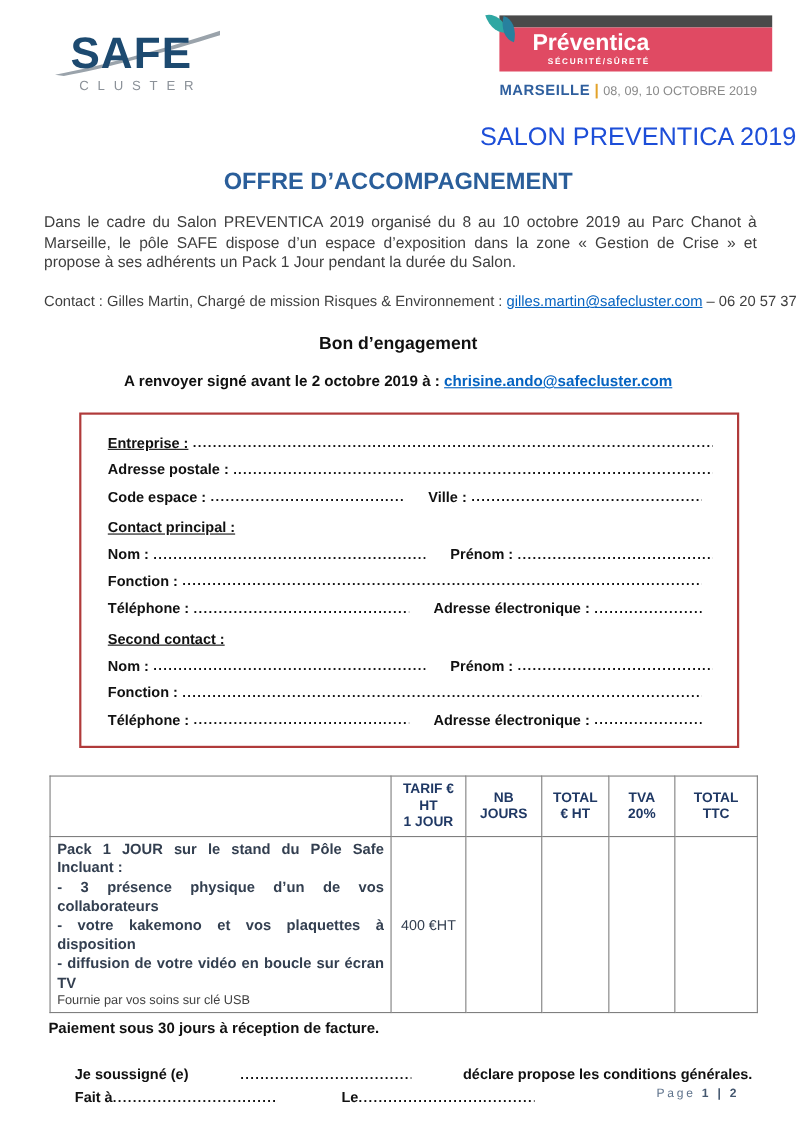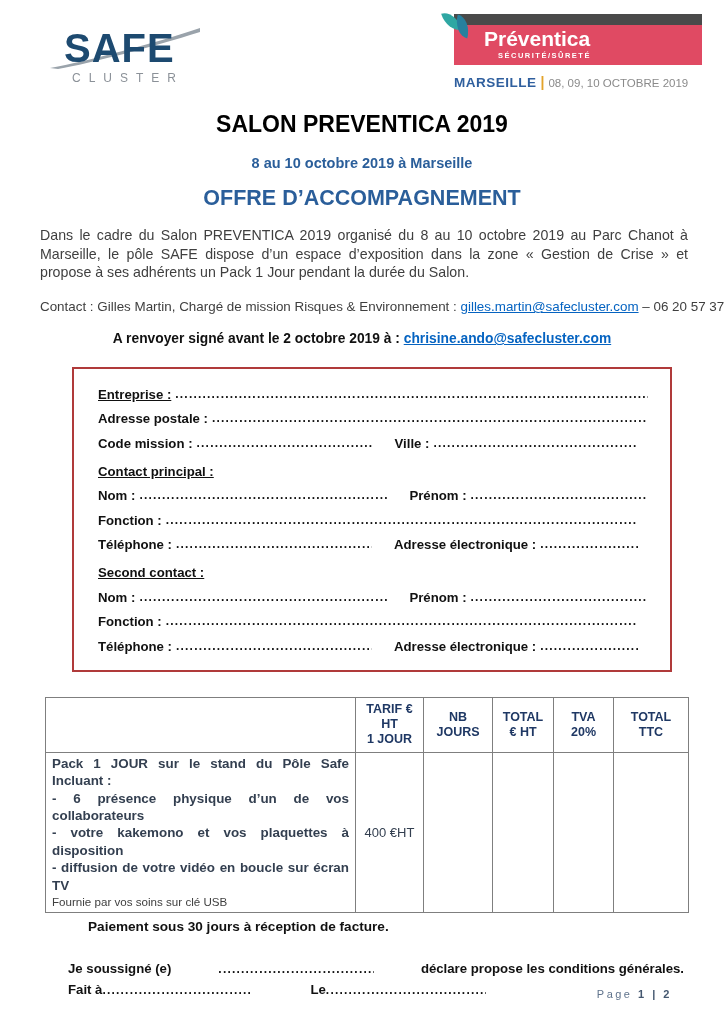--- a/index.html
+++ b/index.html
@@ -25,38 +25,38 @@
   .prev-tag  { font-size:7.5px; letter-spacing:1.5px; font-weight:bold; margin:1px 0 0 14px; }
   .leaf { position:absolute; width:15px; height:21px; border-radius:0 100% 0 100%; }
   .leaf1 { left:-10px; top:-14px; background:#2fa7a3; transform:rotate(-18deg); }
   .leaf2 { left:1px;  top:-9px;  background:#27809e; transform:rotate(14deg); }
   .loc-banner { margin-top:8px; text-align:left; white-space:nowrap; }
   .loc-banner .city  { color:#2f5f9e; font-weight:bold; font-size:13.5px; letter-spacing:.5px; }
   .loc-banner .pipe  { color:#e3a32a; font-weight:bold; font-size:14px; padding:0 4px; }
   .loc-banner .dates { color:#8a8a8a; font-size:11.5px; }
 
   
-  .title-main  { margin-top:20px; text-align:center; color:#000000; font-weight:bold; font-size:23px; }
+  .title-main  { margin-top:20px; text-align:right; color:#1d4ed8; font-weight:normal; font-size:23px; }
   .title-dates { margin-top:17px; text-align:center; color:#2a5e9a; font-weight:bold; font-size:14.5px; }
   .title-offer { margin-top:15px; text-align:center; color:#2a5e9a; font-weight:bold; font-size:21.5px; }
 
   
   .intro { margin:15px 36px 0 40px; font-size:14.2px; line-height:1.32; color:#3f3f3f;
            text-align:justify; }
   .contact-line { margin:17px 36px 0 40px; font-size:13.4px; color:#3f3f3f; white-space:nowrap; }
   a.doc-link { color:#0563c1; text-decoration:underline; }
 
   
   .engagement-title { margin-top:23px; text-align:center; font-weight:bold; font-size:16px; color:#111; }
   .return-line { margin-top:17px; text-align:center; font-weight:bold; font-size:13.8px; color:#111; }
 
   
   .form-box { margin:21px 52px 0 72px; border:2px solid #b03a3a;
               padding:8px 22px 16px 24px; }
-  .form-row { display:flex; align-items:flex-start; margin-top:9.5px;
+  .form-row { display:flex; align-items:center; margin-top:9.5px;
               font-size:13.2px; font-weight:bold; color:#111; white-space:nowrap; }
   .form-row .lbl { flex:none; padding-right:4px; }
   .form-row .lbl.u { text-decoration:underline; }
   .dots { overflow:hidden; white-space:nowrap; letter-spacing:1.2px; font-size:12px;
           font-weight:bold; color:#111; }
   .dots.grow { flex:1 1 auto; }
   .gap20 { flex:none; width:22px; }
   .w180 { flex:none; width:176px; } .w250 { flex:none; width:248px; }
   .w200 { flex:none; width:196px; } .w150 { flex:none; width:150px; }
   .section-row { margin-top:13px; }
@@ -67,21 +67,21 @@
   table.pricing th, table.pricing td { border:1px solid #7f7f7f; }
   table.pricing th { color:#1f3864; font-weight:bold; font-size:12.5px; text-align:center;
                      vertical-align:middle; white-space:pre-line; height:50px; padding:2px; line-height:1.2; }
   td.desc { padding:2px 6px 2px 6px; vertical-align:top; }
   .pack-title, .pack-item { font-weight:bold; font-size:13.4px; color:#333f50; line-height:1.3;
                             text-align:justify; }
   .pack-note { font-size:11.6px; color:#404040; line-height:1.25; margin-top:1px; }
   td.cell { text-align:center; vertical-align:middle; font-size:13px; color:#333f50; }
 
   
-  .payment { margin:6px 0 0 88px; font-weight:bold; font-size:13.6px; color:#111; }
+  .payment { margin:6px 0 0 44px; font-weight:bold; font-size:13.6px; color:#111; }
   .declaration { display:flex; align-items:baseline; margin:27px 40px 0 68px;
                  font-weight:bold; font-size:13.2px; color:#111; white-space:nowrap;gap:47px; }
   .faitle { display:flex; align-items:baseline; margin:6px 40px 0 68px;
             font-weight:bold; font-size:13.2px; color:#111; white-space:nowrap; }
 
   
   .page-footer { position:absolute; right:52px; bottom:24px; font-size:11px;
                  color:#5f738c; letter-spacing:2.5px; }
   .page-footer .num { font-weight:bold; color:#44576f; }
 </style>
@@ -106,41 +106,41 @@
         <div class="prev-name">Préventica</div>
         <div class="prev-tag">SÉCURITÉ/SÛRETÉ</div>
       </div>
       <div class="loc-banner">
         <span class="city">MARSEILLE</span><span class="pipe">|</span><span class="dates">08, 09, 10 OCTOBRE 2019</span>
       </div>
     </div>
   </div>
 
   <div class="title-main">SALON PREVENTICA 2019</div>
-  <div class="title-dates">8 au 10 octobre 2019 à Marseille</div>
   <div class="title-offer">OFFRE D’ACCOMPAGNEMENT</div>
 
   <div class="intro">Dans le cadre du Salon PREVENTICA 2019 organisé du 8 au 10 octobre 2019 au Parc Chanot à Marseille, le pôle SAFE dispose d’un espace d’exposition dans la zone « Gestion de Crise » et propose à ses adhérents un Pack 1 Jour pendant la durée du Salon.</div>
 
   <div class="contact-line"><span>Contact : Gilles Martin, Chargé de mission Risques &amp; Environnement : </span><a class="doc-link" href="#">gilles.martin@safecluster.com</a><span> – 06 20 57 37 97</span></div>
 
+  <div class="engagement-title">Bon d’engagement</div>
   <div class="return-line"><span>A renvoyer signé avant le 2 octobre 2019 à : </span><a class="doc-link" href="#">chrisine.ando@safecluster.com</a></div>
 
   <div class="form-box">
 
     <div class="form-row">
       <span class="lbl u">Entreprise :</span>
       <span class="dots grow">................................................................................................................................................................................................................................................</span>
     </div>
     <div class="form-row">
       <span class="lbl">Adresse postale :</span>
       <span class="dots grow">................................................................................................................................................................................................................................................</span>
     </div>
     <div class="form-row">
-      <span class="lbl">Code mission :</span>
+      <span class="lbl">Code espace :</span>
       <span class="dots w180">................................................................................................................................................................................................................................................</span>
       <span class="gap20"></span>
       <span class="lbl">Ville :</span>
       <span class="dots grow">................................................................................................................................................................................................................................................</span>
       <span class="end-pad"></span>
     </div>
 
     <div class="form-row section-row">
       <span class="lbl u">Contact principal :</span>
     </div>
@@ -211,21 +211,21 @@
         <th>TVA
 20%</th>
         <th>TOTAL
 TTC</th>
       </tr>
     </thead>
     <tbody>
       <tr>
         <td class="desc">
           <div class="pack-title">Pack 1 JOUR sur le stand du Pôle Safe Incluant :</div>
-          <div class="pack-item">- 6 présence physique d’un de vos collaborateurs</div>
+          <div class="pack-item">- 3 présence physique d’un de vos collaborateurs</div>
           <div class="pack-item">- votre kakemono et vos plaquettes à disposition</div>
           <div class="pack-item">- diffusion de votre vidéo en boucle sur écran TV</div>
           <div class="pack-note">Fournie par vos soins sur clé USB</div>
         </td>
         <td class="cell">400 €HT</td>
         <td class="cell"></td>
         <td class="cell"></td>
         <td class="cell"></td>
         <td class="cell"></td>
       </tr>

